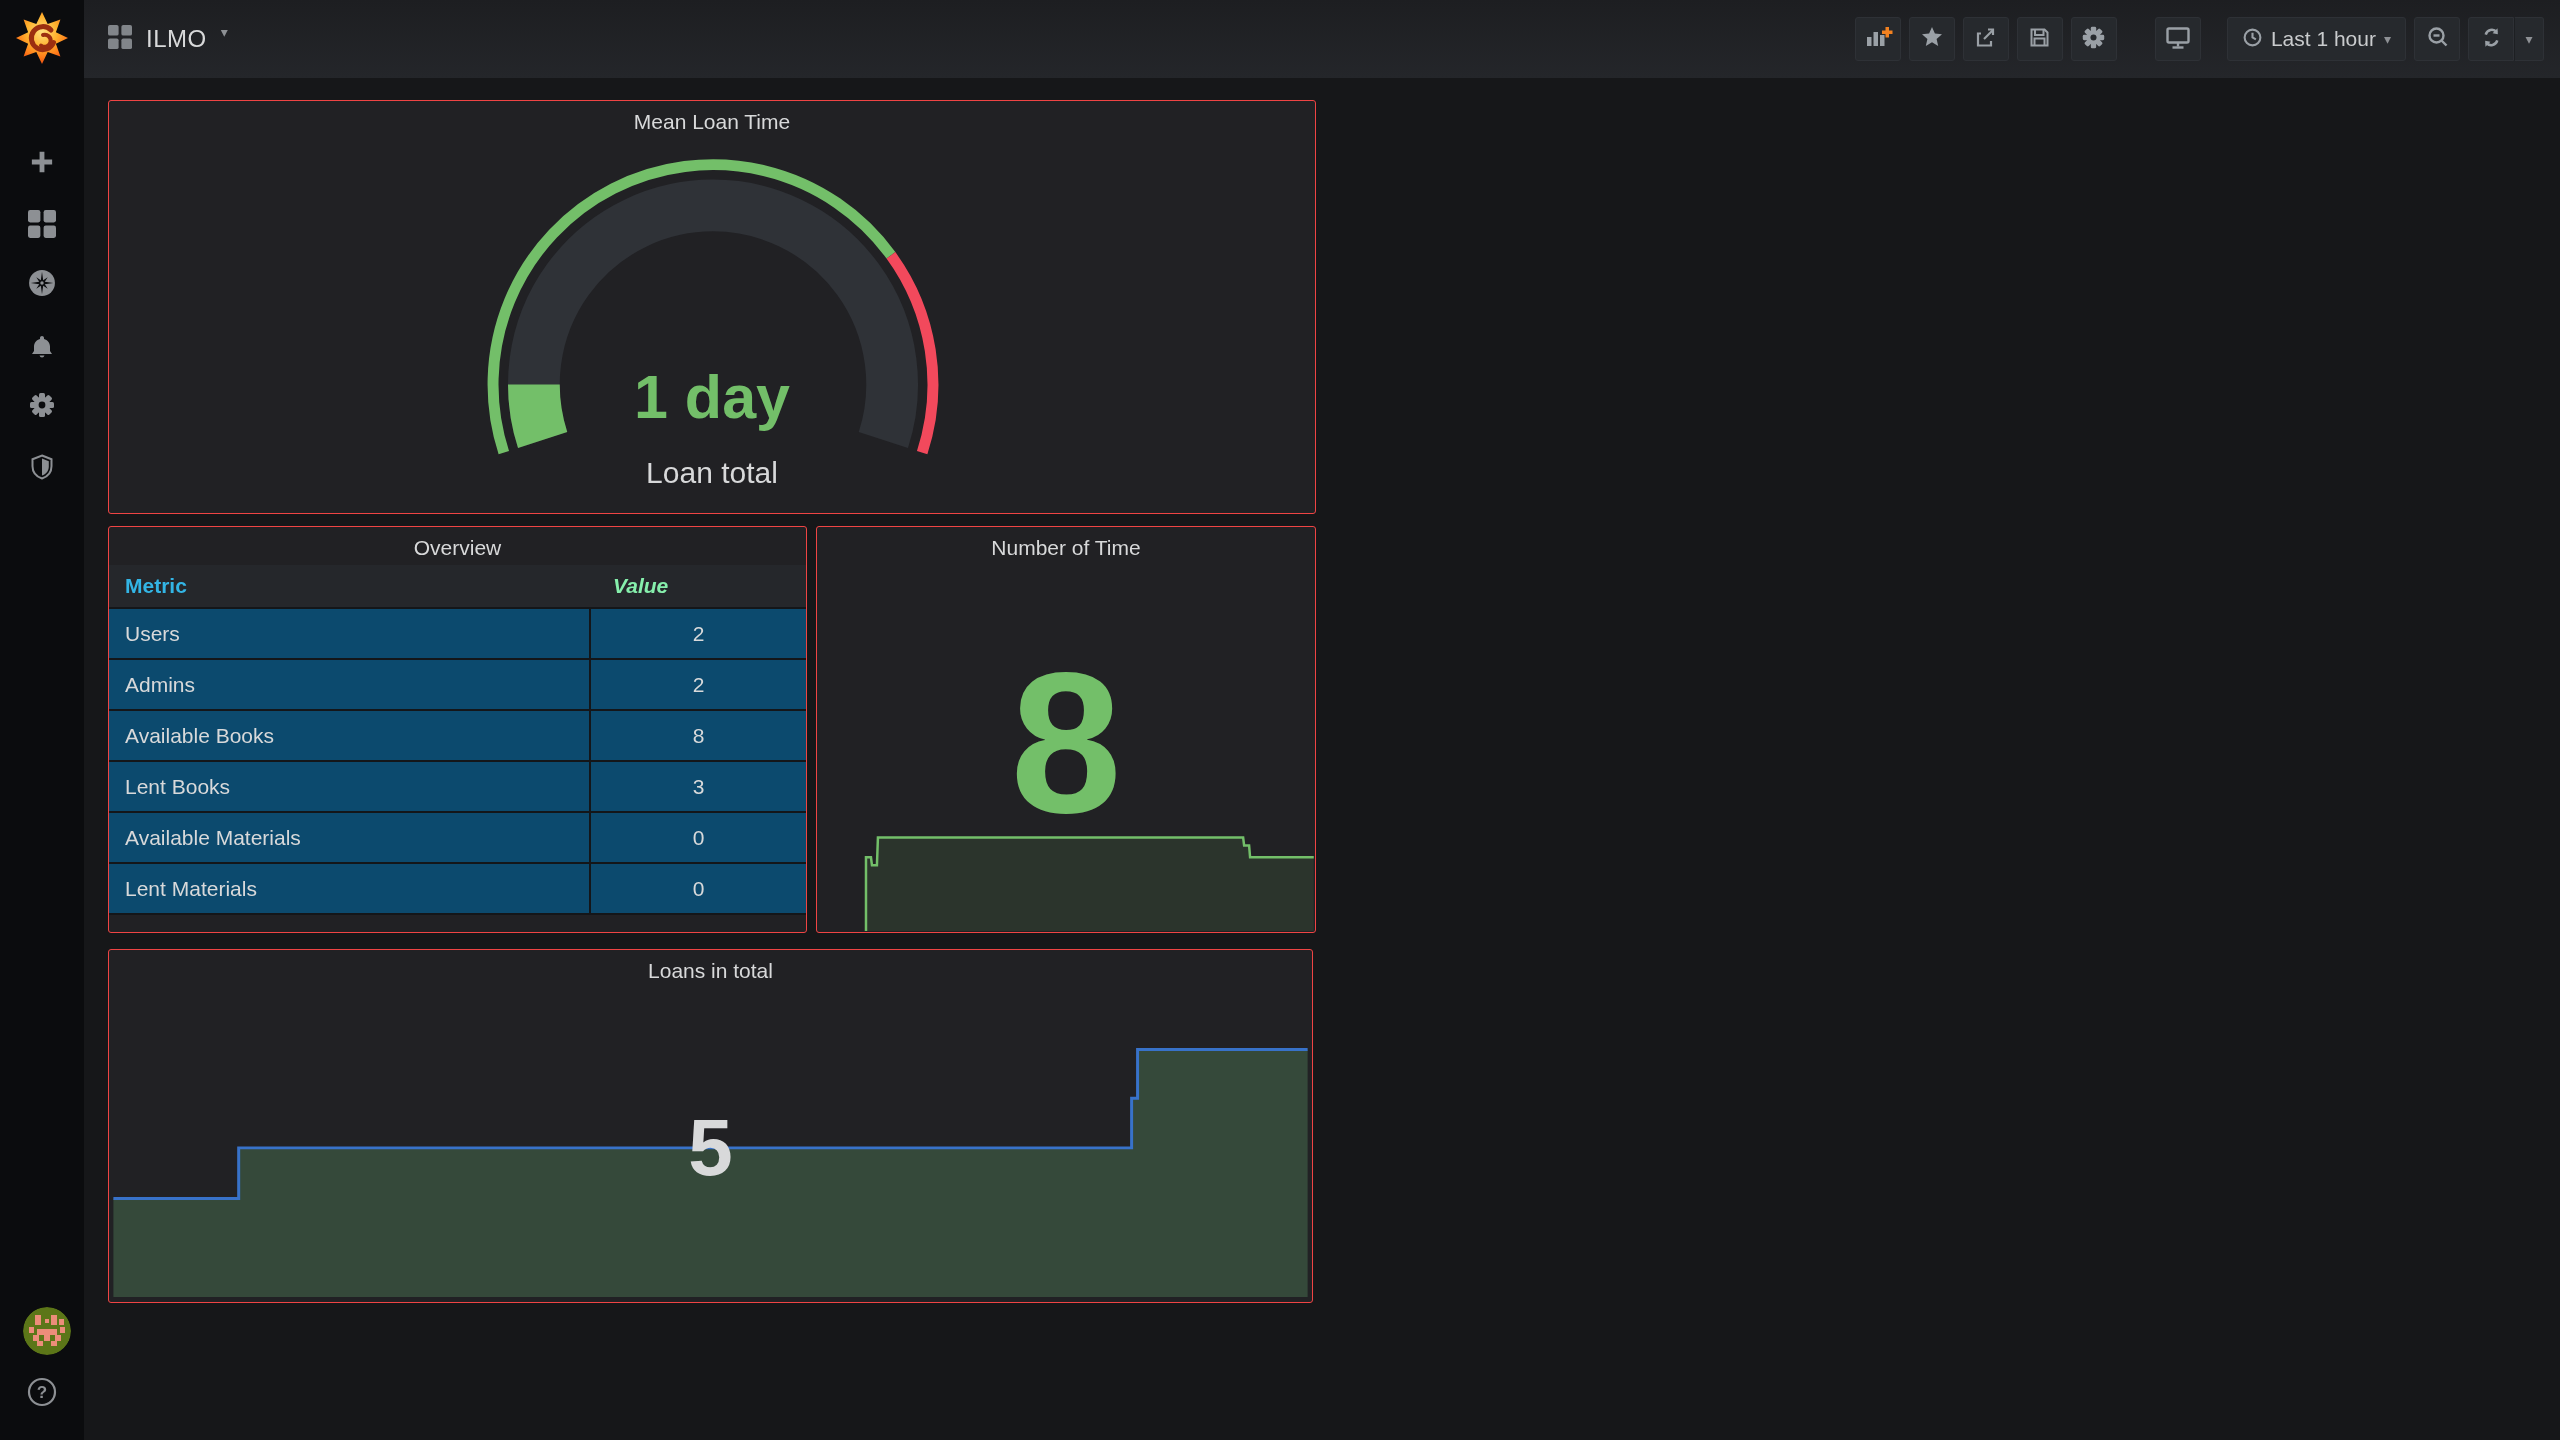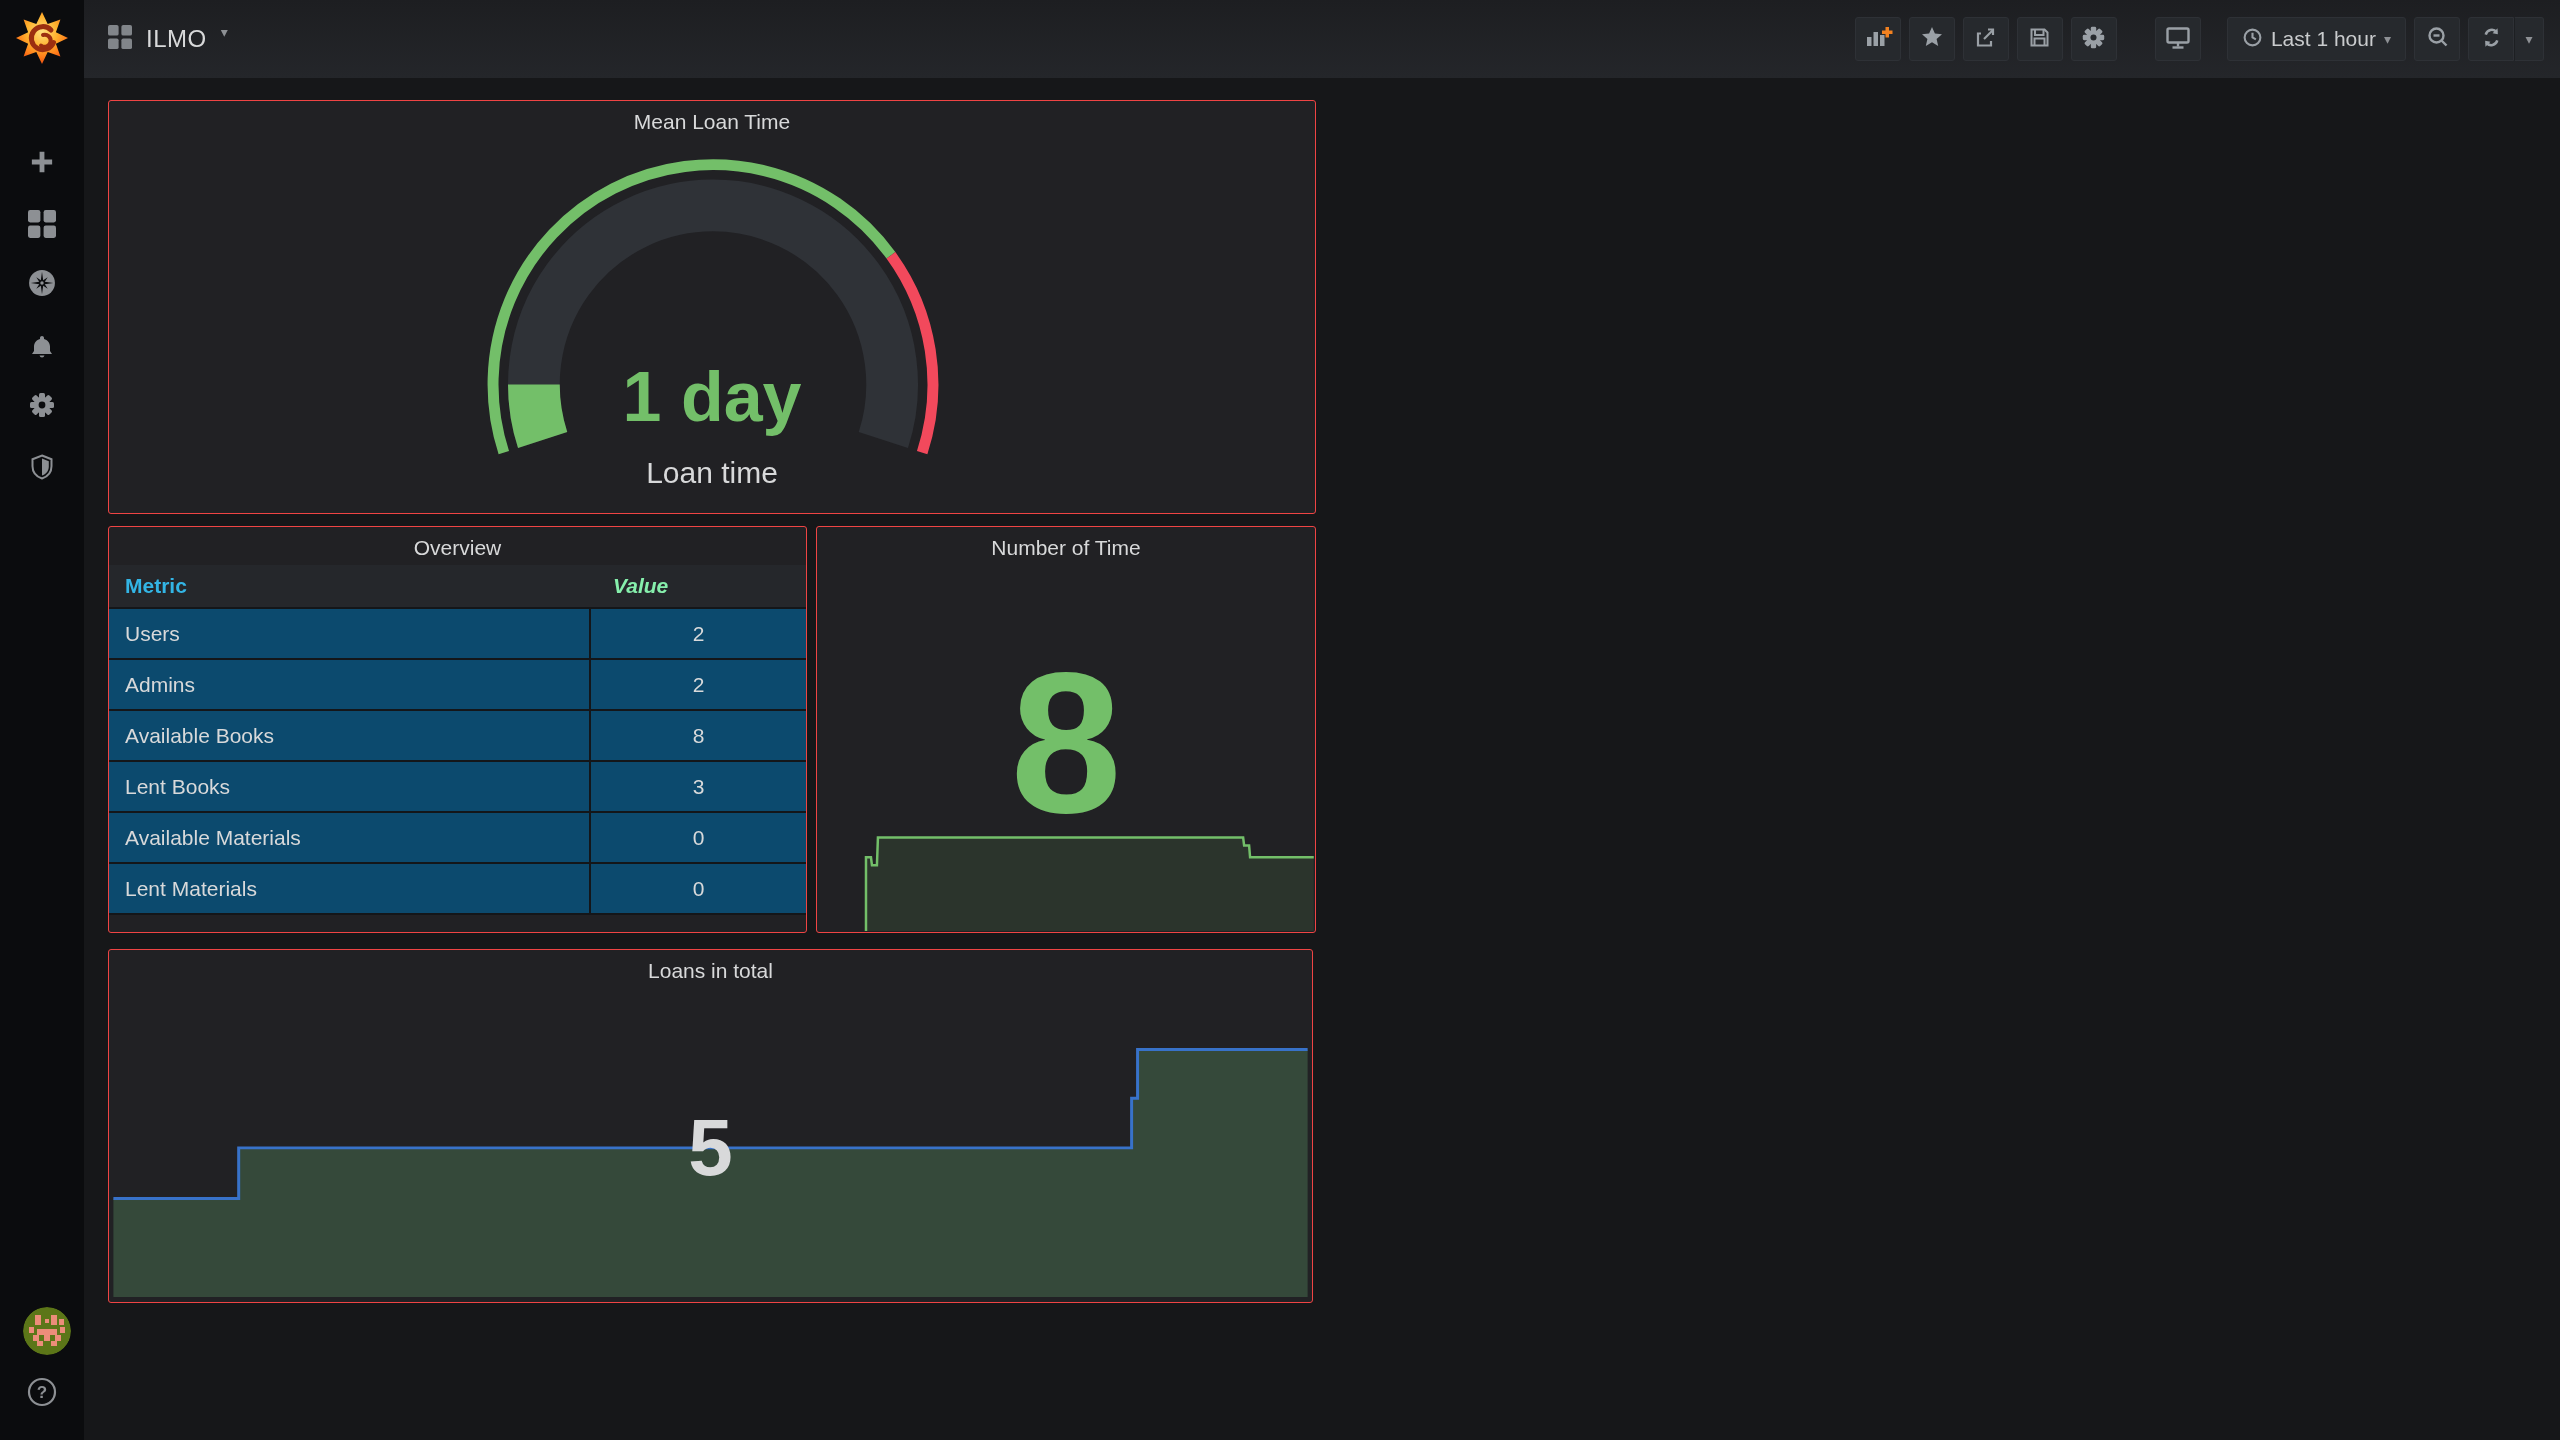--- a/index.html
+++ b/index.html
@@ -31,21 +31,21 @@
   .btn-group .nav-btn:last-child{border-radius:0 3px 3px 0;border-left:1px solid #1d1f22;min-width:30px;}
 
   
   .panel{position:absolute;background:#212124;border:1px solid #ef4444;border-radius:3px;box-sizing:border-box;}
   .panel-title{position:absolute;top:9px;left:0;right:0;text-align:center;color:#d8d9da;font-size:21px;font-weight:500;cursor:pointer;}
   #panel-gauge{left:108px;top:100px;width:1208px;height:414px;}
   #panel-overview{left:108px;top:526px;width:699px;height:407px;}
   #panel-books{left:816px;top:526px;width:500px;height:407px;}
   #panel-loans{left:108px;top:949px;width:1205px;height:354px;}
 
-  .gauge-value{position:absolute;left:0;right:0;top:259px;text-align:center;font-size:70px;font-weight:700;color:#73bf69;line-height:74px;}
+  .gauge-value{position:absolute;left:0;right:0;top:259px;text-align:center;font-size:61px;font-weight:700;color:#73bf69;line-height:74px;}
   .gauge-label{position:absolute;left:0;right:0;top:357px;text-align:center;font-size:30px;color:#d8d9da;line-height:30px;}
 
   .big-stat{position:absolute;left:0;right:0;text-align:center;font-weight:700;}
   #books-value{top:116px;font-size:200px;line-height:200px;color:#73bf69;}
   #loans-value{top:158px;font-size:80px;line-height:80px;color:#d8d9da;z-index:2;}
 
   .chart-svg{position:absolute;left:0;top:0;width:100%;height:100%;}
 
   
   .tbl-header{position:absolute;top:38px;left:0;right:0;height:42px;background:#25272b;display:flex;align-items:center;}
@@ -284,21 +284,21 @@
     <svg class="chart-svg" viewBox="0 0 1208 414">
 
       <path d="M433.81 340.62 A180 180 0 1 1 776.19 340.62" fill="none" stroke="#2f3237" stroke-width="52"></path>
 
       <path d="M433.81 340.62 A180 180 0 0 1 425 285" fill="none" stroke="#73bf69" stroke-width="52"></path>
 
       <path d="M394.81 353.29 A221 221 0 0 1 783.80 155.09" fill="none" stroke="#73bf69" stroke-width="11"></path>
       <path d="M783.80 155.09 A221 221 0 0 1 815.19 353.29" fill="none" stroke="#f2495c" stroke-width="11"></path>
     </svg>
     <div class="gauge-value">1 day</div>
-    <div class="gauge-label">Loan time</div>
+    <div class="gauge-label">Loan total</div>
   </section>
 
   <section class="panel" id="panel-overview">
     <div class="panel-title">Overview</div>
     <div class="tbl-header">
       <div class="h-metric">Metric</div>
       <div class="h-value">Value</div>
     </div>
     <div class="tbl-rows">
       <div class="tbl-row">

